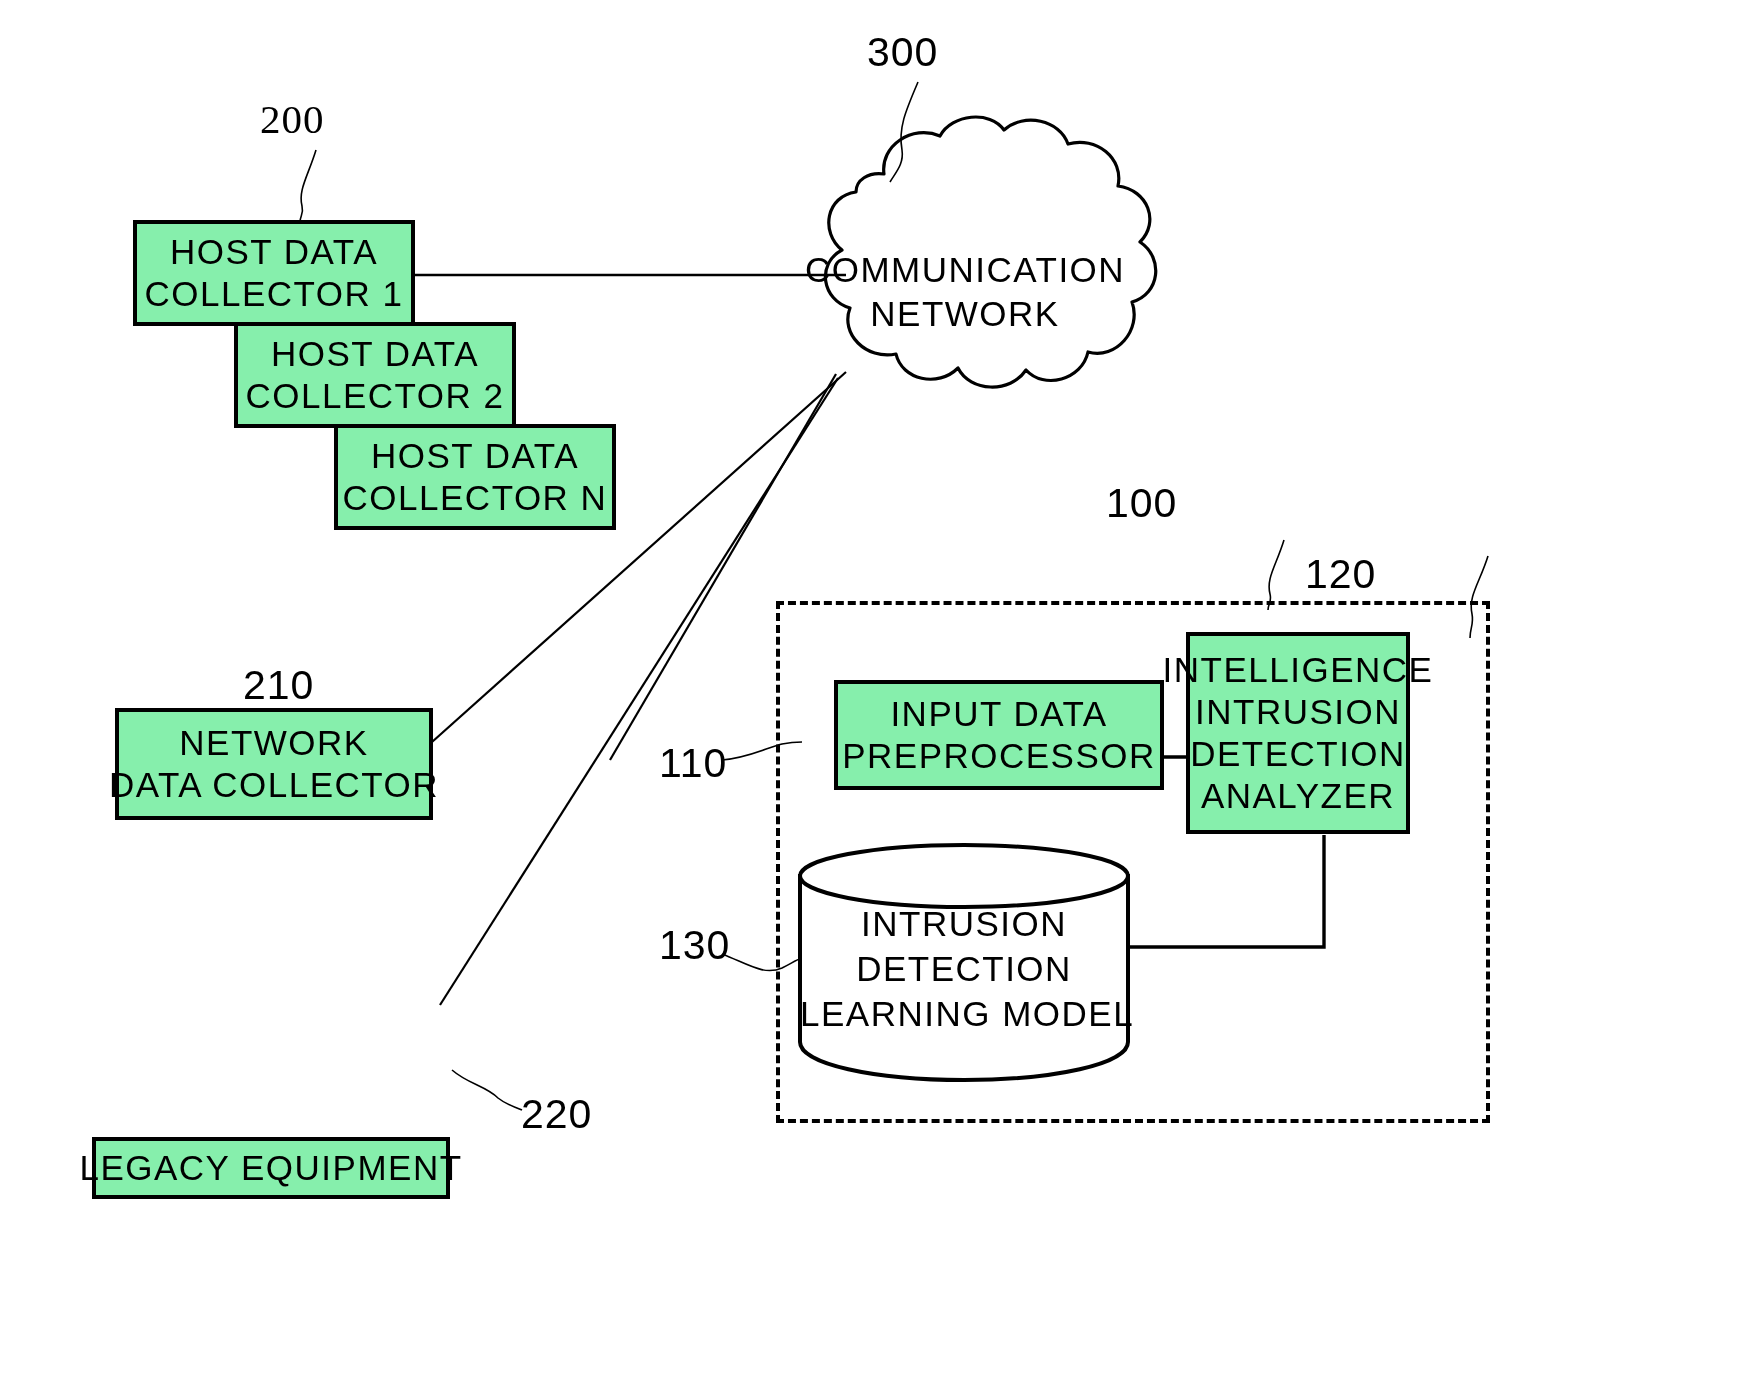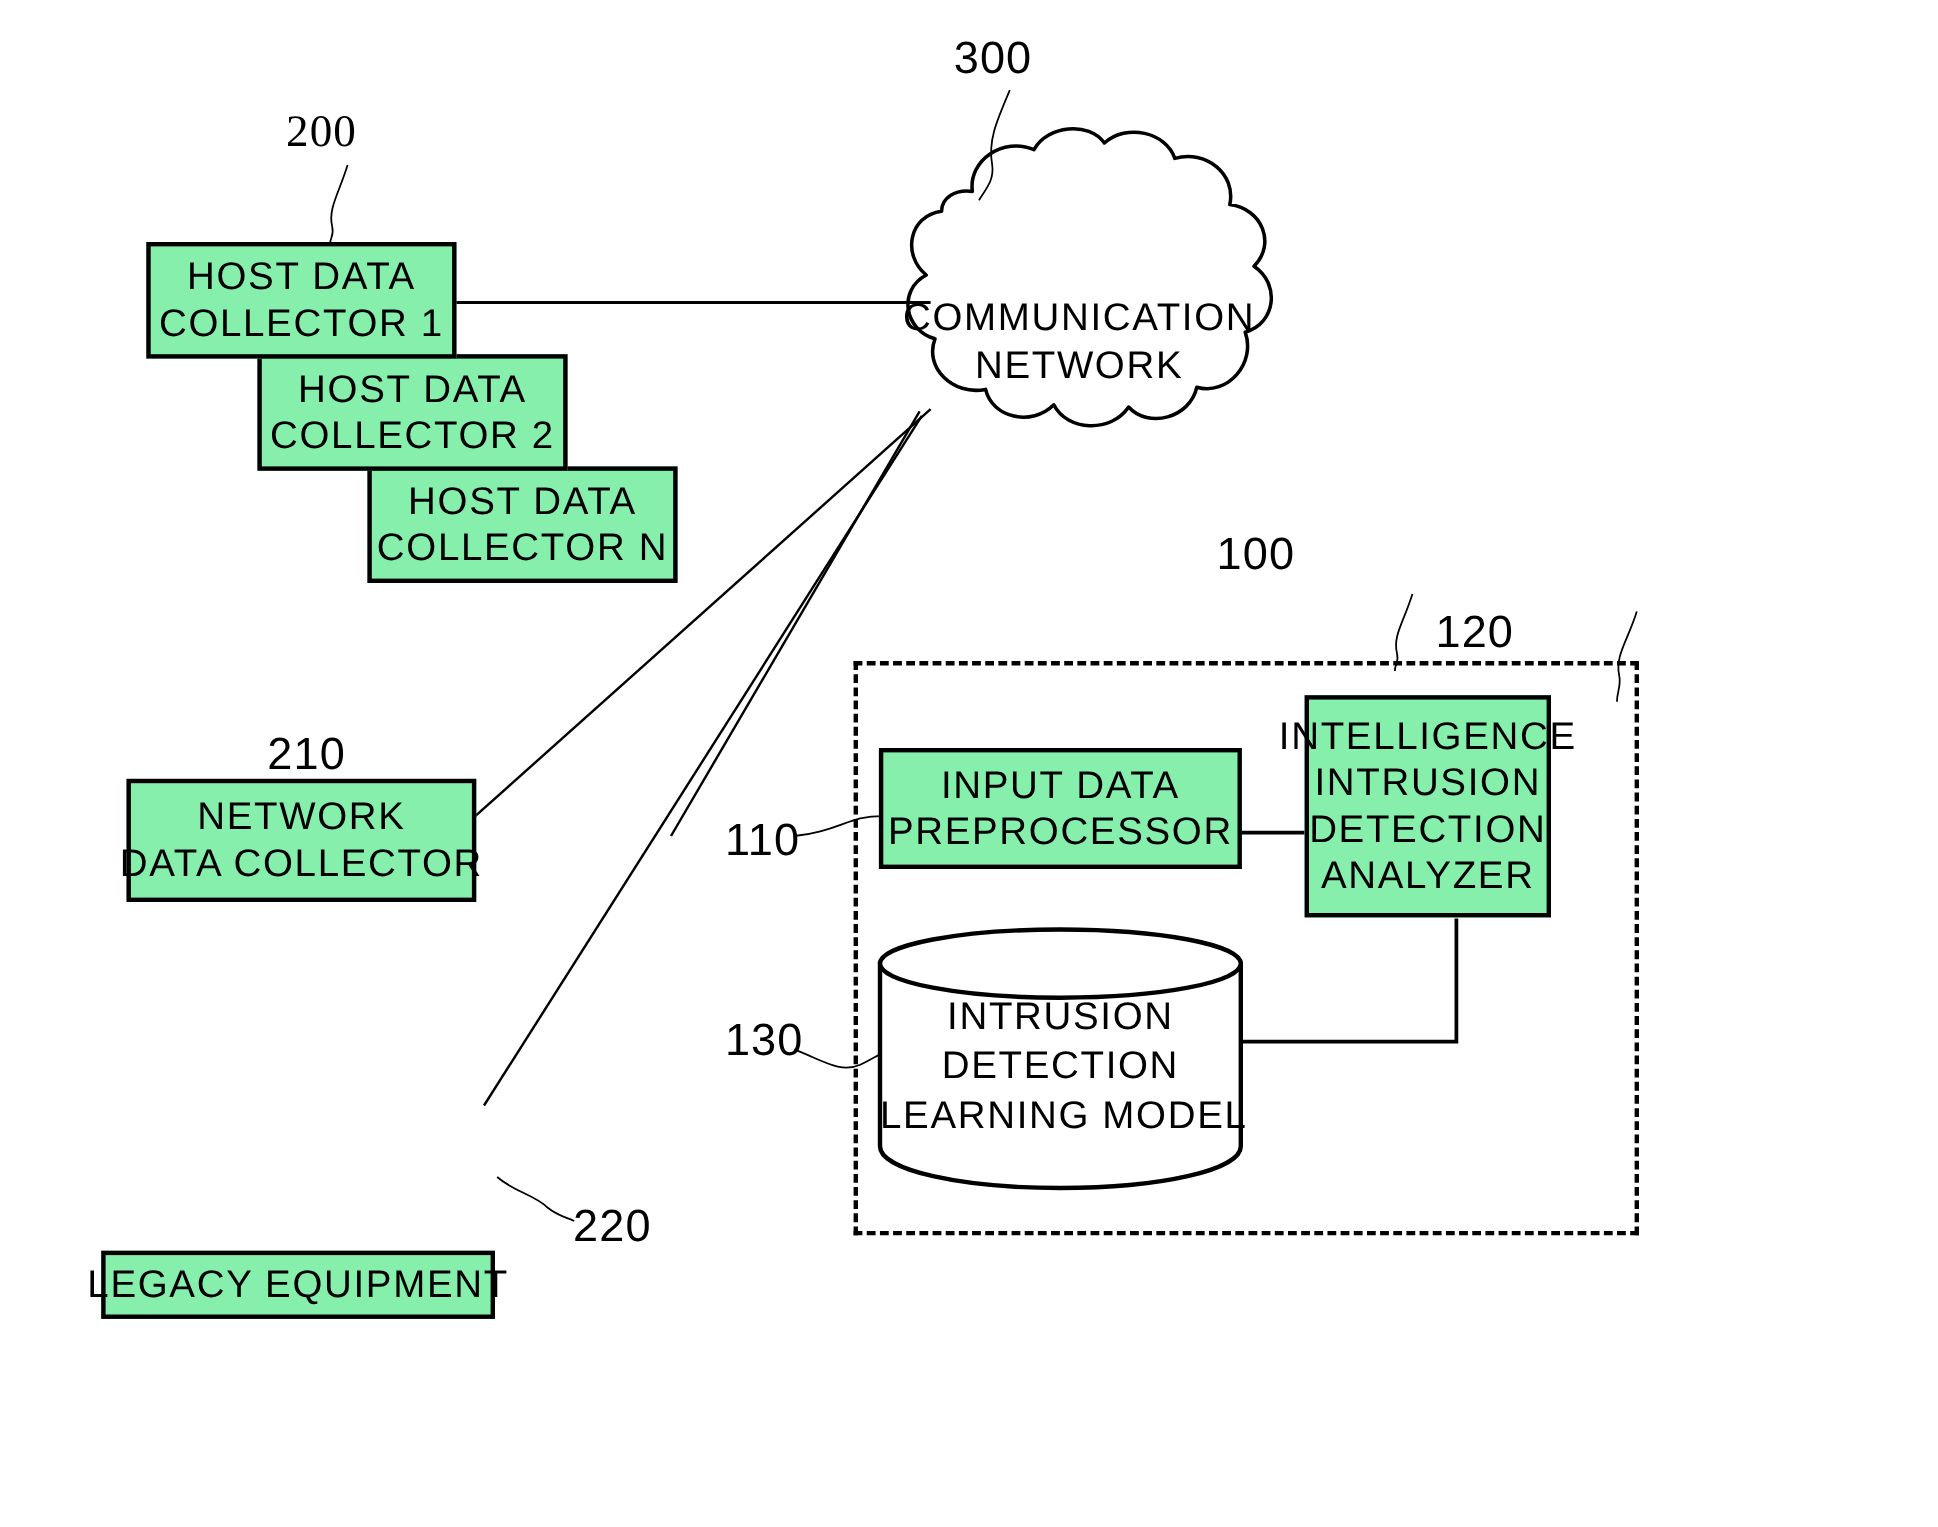--- a/index.html
+++ b/index.html
@@ -166,26 +166,26 @@
 
   <div class="box" style="left:115px; top:708px; width:318px; height:112px; font-size:35px;">
     <span class="ln">NETWORK</span>
     <span class="ln">DATA COLLECTOR</span>
   </div>
 
   <div class="box" style="left:92px; top:1137px; width:358px; height:62px; font-size:35px;">
     <span class="ln">LEGACY EQUIPMENT</span>
   </div>
 
-  <div class="cloud-label" style="left:800px; top:267px; width:330px;margin-left:16px;">
+  <div class="cloud-label" style="left:800px; top:248px; width:330px;">
     <span class="ln">COMMUNICATION</span><br>
     <span class="ln">NETWORK</span>
   </div>
 
-  <div class="box" style="left:799px; top:680px; width:330px; height:110px; font-size:35px;">
+  <div class="box" style="left:834px; top:680px; width:330px; height:110px; font-size:35px;">
     <span class="ln">INPUT DATA</span>
     <span class="ln">PREPROCESSOR</span>
   </div>
 
   <div class="box" style="left:1186px; top:632px; width:224px; height:202px; font-size:35px;">
     <span class="ln">INTELLIGENCE</span>
     <span class="ln">INTRUSION</span>
     <span class="ln">DETECTION</span>
     <span class="ln">ANALYZER</span>
   </div>

